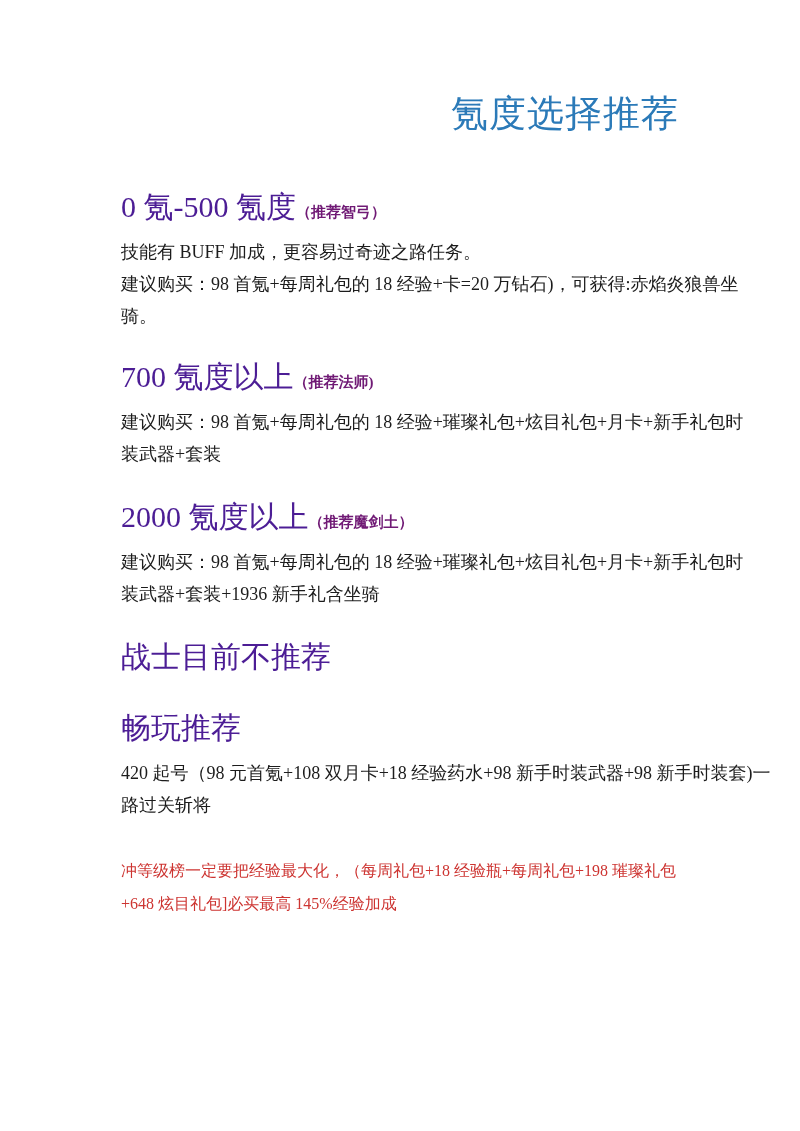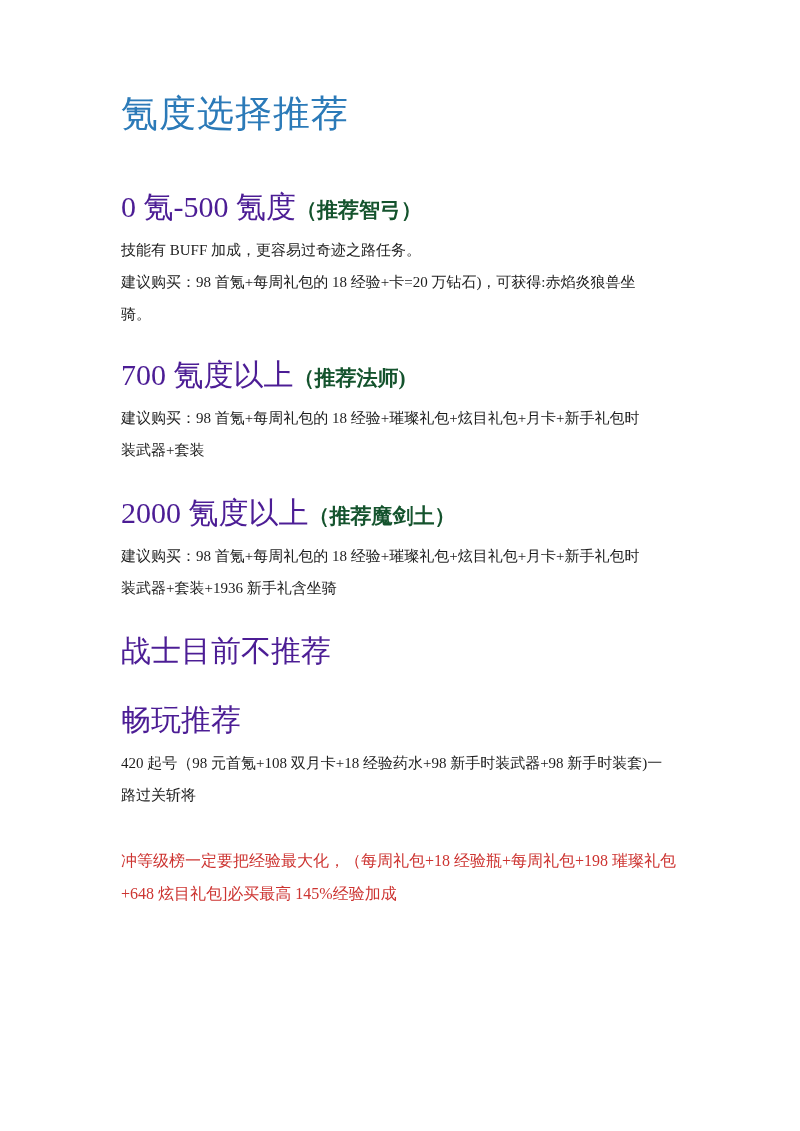--- a/index.html
+++ b/index.html
@@ -12,44 +12,44 @@
     width: 800px;
     height: 1131px;
     box-sizing: border-box;
     padding: 92px 121px 0 121px;
     background: #ffffff;
     font-family: "Liberation Serif", "DejaVu Serif", serif;
     overflow: hidden;
   }
   .doc-title {
     margin: 0;
-    text-align: left;
+    text-align: right;
     font-size: 37px;
     line-height: 44px;
     font-weight: normal;
     color: #2b7ab8;
     letter-spacing: 1px;
   }
   .section { margin: 0; }
   .section-heading {
     margin: 0;
     font-size: 30px;
     line-height: 38px;
     font-weight: normal;
     white-space: pre;
   }
   .heading-red { color: #4c1d95; }
   .heading-black {
-    color: #14532d;
+    color: #701a75;
     font-weight: bold;
-    font-size: 21px;
+    font-size: 15px;
   }
   .section-body { margin: 5px 0 0 0; }
   .body-line {
-    font-size: 15px;
+    font-size: 18px;
     line-height: 32px;
     color: #1c1c1c;
     white-space: pre;
   }
   .mt-title { margin-top: 52px; }
   .mt-sec1  { margin-top: 26px; }
   .mt-sec   { margin-top: 28px; }
   .note { margin-top: 33px; }
   .note-label {
     font-size: 16px;

